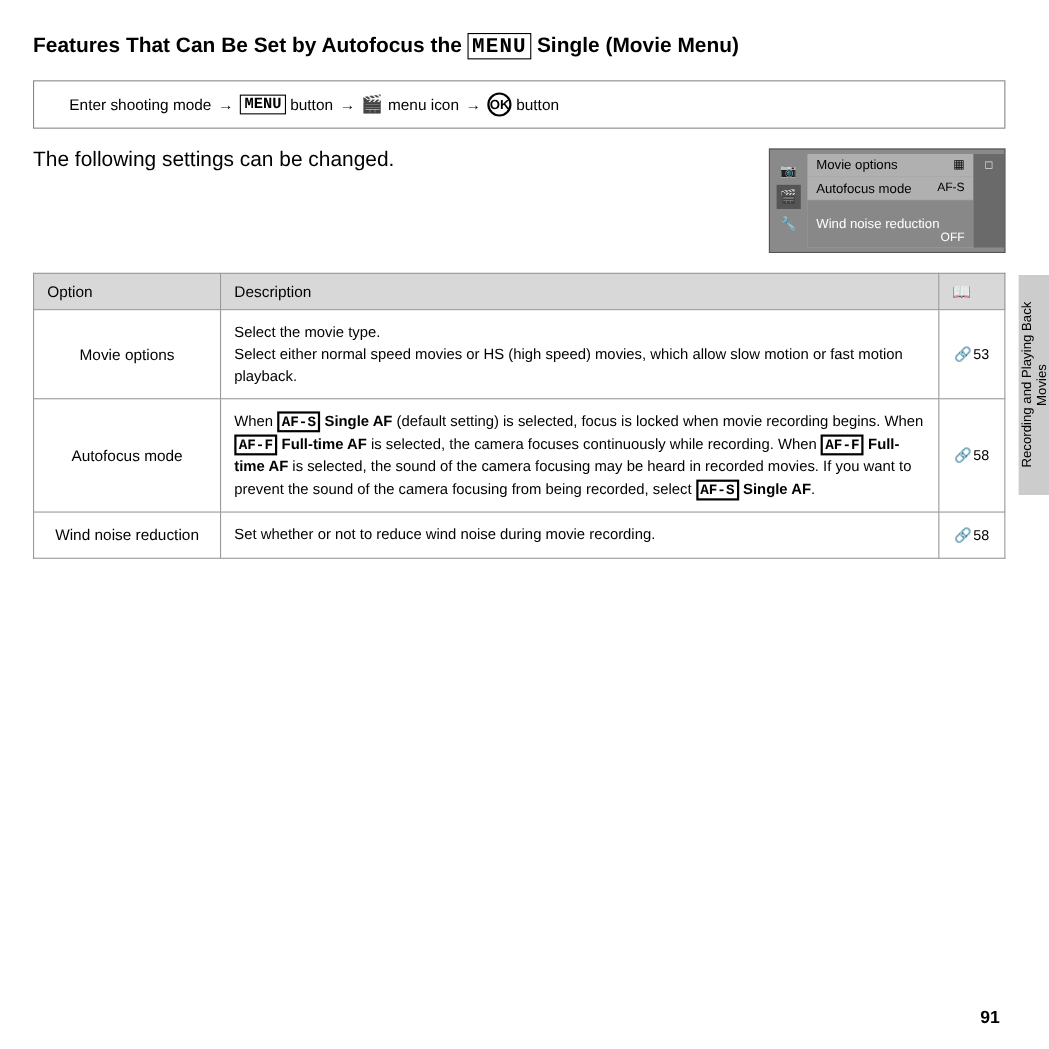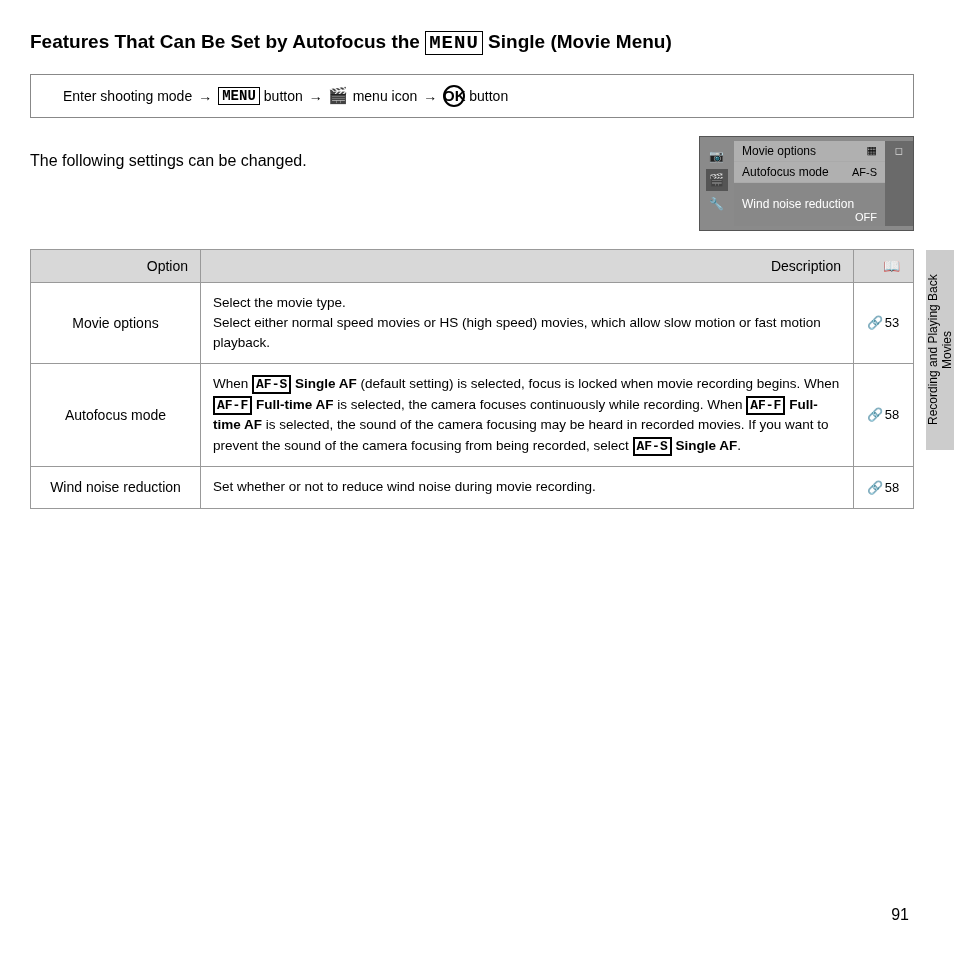--- a/index.html
+++ b/index.html
@@ -61,28 +61,27 @@
     }
 
     .ok-symbol {
       display: inline-flex;
       align-items: center;
       justify-content: center;
       width: 22px;
       height: 22px;
       border: 2px solid #000;
       border-radius: 50%;
-      font-size: 15px;
+      font-size: 12px;
       font-weight: bold;
     }
 
     .intro-text {
-      font-size: 16px;
+      font-size: 19px;
       margin-bottom: 14px;
-      margin-top: 16px;
     }
 
     .content-area {
       display: flex;
       gap: 20px;
       margin-bottom: 18px;
       align-items: flex-start;
     }
 
     .content-left {
@@ -177,21 +176,21 @@
       border-collapse: collapse;
       font-size: 14px;
       margin-top: 4px;
     }
 
     .main-table th {
       background: #d8d8d8;
       border: 1px solid #999;
       padding: 8px 12px;
       font-weight: normal;
-      text-align: right;
+      text-align: left;
       font-size: 14px;
     }
 
     .main-table th.option-col {
       width: 170px;
     }
 
     .main-table th.ref-col {
       width: 60px;
     }
@@ -228,24 +227,24 @@
       font-weight: bold;
       font-size: 13px;
       border: 2px solid #000;
       padding: 0 2px;
       display: inline;
     }
 
     
     .page-number {
       position: absolute;
-      bottom: 30px;
+      bottom: 19px;
       right: 45px;
       font-size: 16px;
-      font-weight: normal;
+      font-weight: bold;
     }
 
     
     .sidebar-label {
       position: absolute;
       right: 0;
       top: 250px;
       width: 28px;
       background: #ccc;
       writing-mode: vertical-rl;

